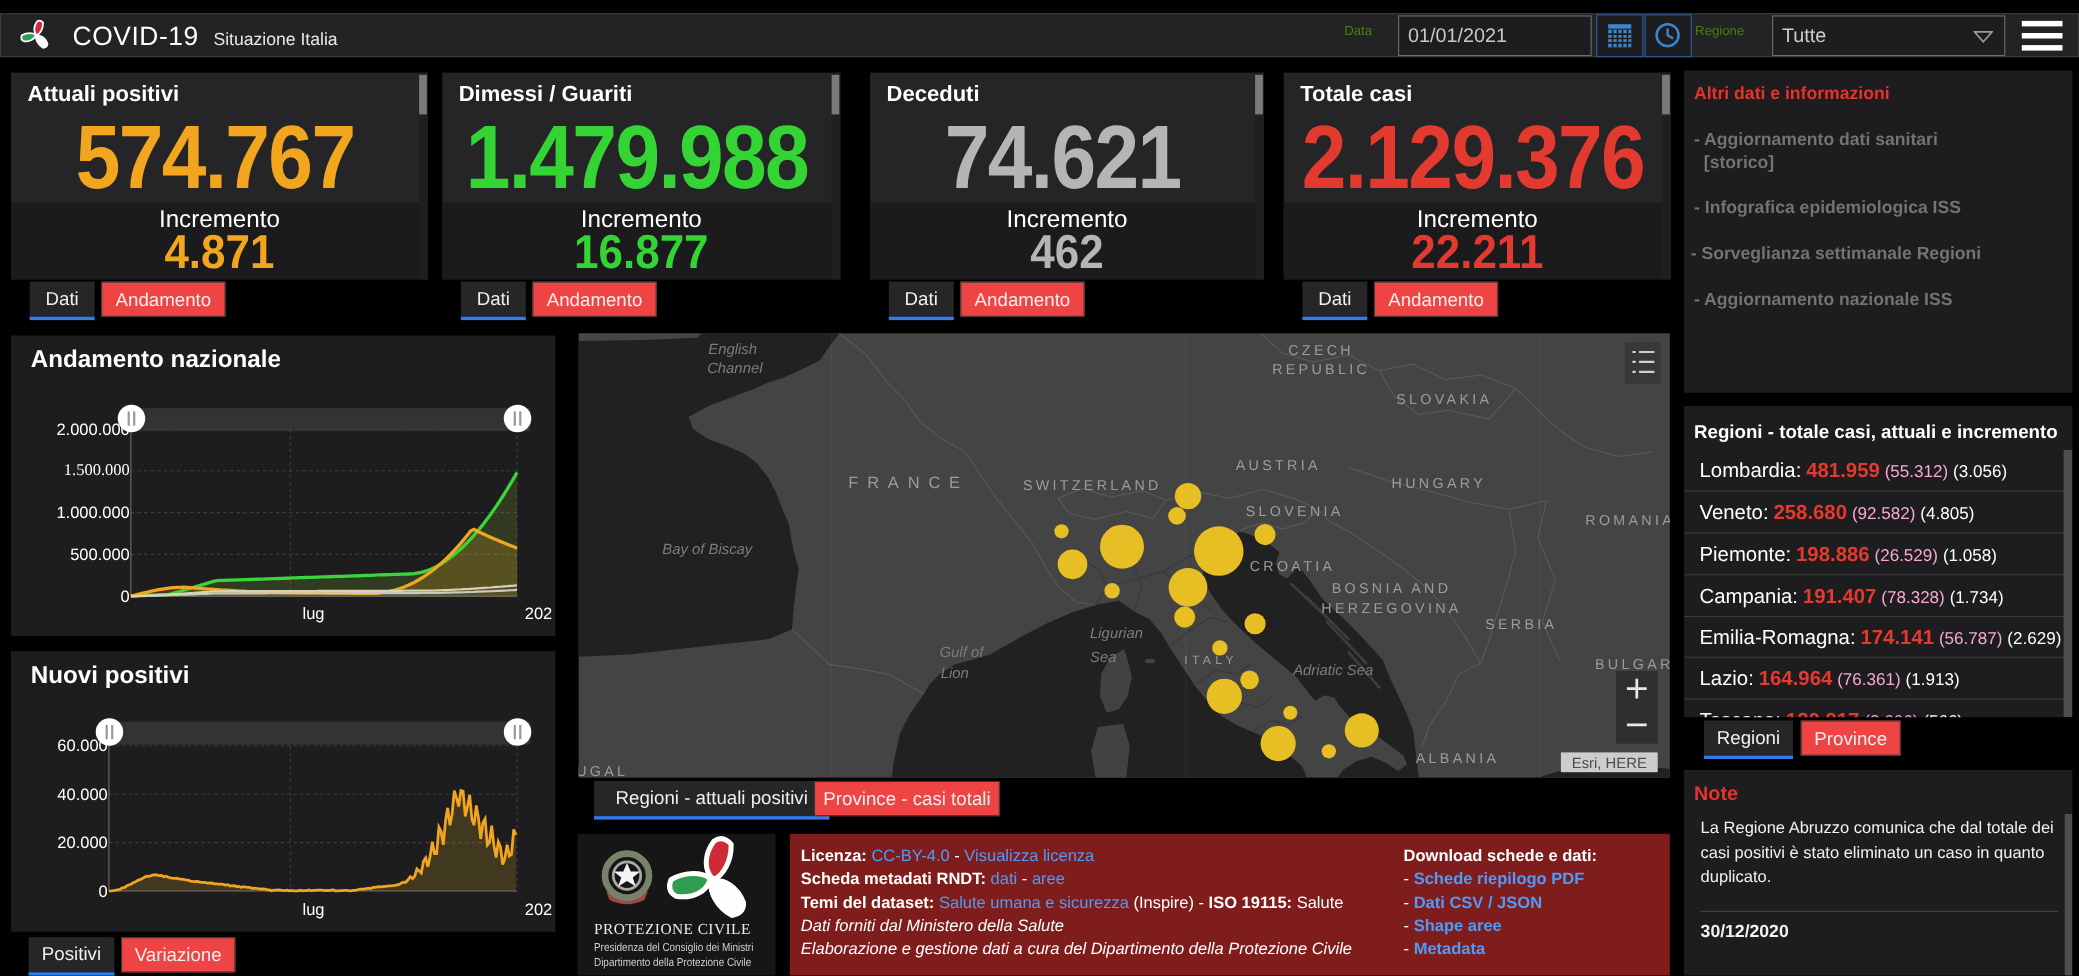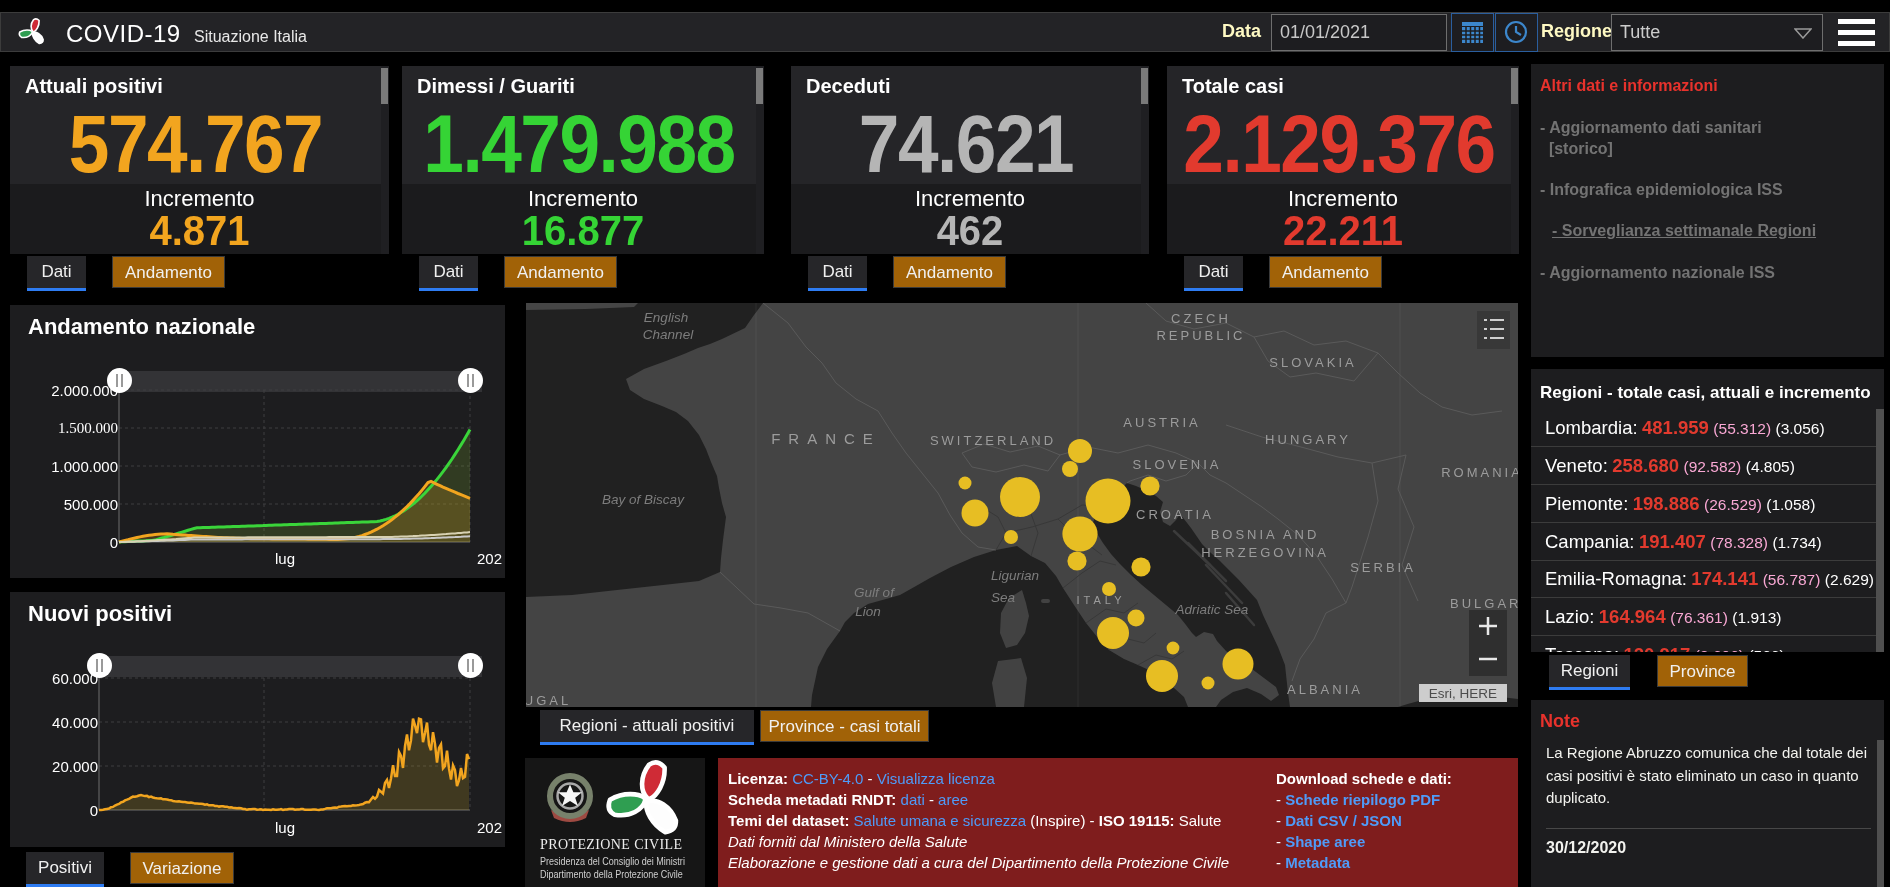--- a/index.html
+++ b/index.html
@@ -5,36 +5,36 @@
 html,body{margin:0;padding:0;background:#000;width:1890px;height:887px;overflow:hidden;
 font-family:"Liberation Sans",sans-serif;}
 *{box-sizing:border-box;}
 .abs{position:absolute;}
 #stage{position:relative;width:1890px;height:887px;background:#000;}
 
 #hdr{left:0;top:12px;width:1890px;height:40px;background:#232326;border:1px solid #3c3c3c;}
 .hlogo{left:18px;top:16px;width:31px;height:31px;}
 .htitle{left:66px;top:20px;font-size:24px;color:#fff;letter-spacing:.5px;}
 .hsub{left:194px;top:28px;font-size:16px;color:#e8e8e8;}
-.hlabel{font-weight:bold;color:#fef9c3;font-size:18px;top:21px;}
+.hlabel{font-weight:normal;color:#4d7c0f;font-size:12px;top:21px;}
 .inbox{top:14px;height:37px;border:1px solid #6e6e6e;background:#1d1d20;color:#c8c8c8;
 font-size:18px;line-height:35px;padding-left:8px;}
 .iconbtn{top:13px;width:43px;height:39px;border:1px solid #2a5e9e;background:#1d1d20;}
 
 .card{top:66px;height:188px;background:#252528;}
 .card .ttl{position:absolute;left:15px;top:9px;font-size:20px;font-weight:bold;color:#fff;}
 .card .big{position:absolute;left:0;right:8px;text-align:center;font-size:73px;font-weight:bold;line-height:73px;letter-spacing:-1.5px;transform:scaleY(1.12);}
 .card .low{position:absolute;left:0;right:0;top:118px;height:70px;background:#1b1b1d;text-align:center;}
 .card .inc{font-size:22px;color:#fff;margin-top:2px;}
 .card .incv{font-size:40px;font-weight:bold;line-height:37px;transform:scaleY(1.08);}
 .sbtrack{position:absolute;right:0px;top:0px;width:8px;height:100%;background:#1f1f22;}
 .sbthumb{position:absolute;right:1px;top:2px;width:7px;height:36px;background:#7a7a7a;}
 .tab{position:absolute;top:0;height:32px;font-size:17px;color:#f0f0f0;text-align:center;line-height:32px;}
 .tabon{background:#262629;border-bottom:3px solid #2e7cf2;height:35px;}
-.taboff{background:#a16207;border:1px solid #3a3a3a;margin-left:20px;}
+.taboff{background:#ef4444;border:1px solid #3a3a3a;}
 
 .panel{background:#1d1d1f;}
 .pttl{position:absolute;left:18px;font-size:22px;font-weight:bold;color:#fff;}
 .axlbl{position:absolute;font-size:15px;color:#fff;text-align:right;width:100px;}
 .xlbl{position:absolute;font-size:15px;color:#fff;}
 .strack{position:absolute;height:21px;background:#333336;}
 .shandle{position:absolute;width:25px;height:25px;border-radius:50%;background:#fff;}
 .shandle:before{content:"";position:absolute;left:9px;top:6px;width:2px;height:13px;background:#9a9a9a;}
 .shandle:after{content:"";position:absolute;left:14px;top:6px;width:2px;height:13px;background:#9a9a9a;}
 
@@ -397,21 +397,21 @@
     <div class="frow" style="left:558px;top:33px;">- <span class="lnk b">Schede riepilogo PDF</span></div>
     <div class="frow" style="left:558px;top:54px;">- <span class="lnk b">Dati CSV / JSON</span></div>
     <div class="frow" style="left:558px;top:75px;">- <span class="lnk b">Shape aree</span></div>
     <div class="frow" style="left:558px;top:96px;">- <span class="lnk b">Metadata</span></div>
   </div>
 
   <div class="abs panel" style="left:1531px;top:64px;width:353px;height:293px;" id="pA">
     <div class="abs redttl" style="left:9px;top:13px;font-size:16px;">Altri dati e informazioni</div>
     <div class="abs rlink" style="left:9px;top:53px;line-height:21px;">- Aggiornamento dati sanitari<br>&nbsp;&nbsp;[storico]</div>
     <div class="abs rlink" style="left:9px;top:117px;">- Infografica epidemiologica ISS</div>
-    <div class="abs rlink" style="left:21px;top:158px;text-decoration:underline;">- Sorveglianza settimanale Regioni</div>
+    <div class="abs rlink" style="left:6px;top:158px;">- Sorveglianza settimanale Regioni</div>
     <div class="abs rlink" style="left:9px;top:200px;">- Aggiornamento nazionale ISS</div>
   </div>
   <div class="abs panel" style="left:1531px;top:369px;width:353px;height:283px;overflow:hidden;" id="pB">
     <div class="abs" style="left:9px;top:14px;font-size:17px;font-weight:bold;color:#fff;white-space:nowrap;">Regioni - totale casi, attuali e incremento</div>
     <div class="rrow" style="top:40px;"><span class="rn">Lombardia</span><span class="rc">:</span> <span class="rv">481.959</span> <span class="rp">(55.312)</span> <span class="rw">(3.056)</span></div>
     <div class="rrow" style="top:78px;"><span class="rn">Veneto</span><span class="rc">:</span> <span class="rv">258.680</span> <span class="rp">(92.582)</span> <span class="rw">(4.805)</span></div>
     <div class="rrow" style="top:116px;"><span class="rn">Piemonte</span><span class="rc">:</span> <span class="rv">198.886</span> <span class="rp">(26.529)</span> <span class="rw">(1.058)</span></div>
     <div class="rrow" style="top:154px;"><span class="rn">Campania</span><span class="rc">:</span> <span class="rv">191.407</span> <span class="rp">(78.328)</span> <span class="rw">(1.734)</span></div>
     <div class="rrow" style="top:191px;"><span class="rn">Emilia-Romagna</span><span class="rc">:</span> <span class="rv">174.141</span> <span class="rp">(56.787)</span> <span class="rw">(2.629)</span></div>
     <div class="rrow" style="top:229px;"><span class="rn">Lazio</span><span class="rc">:</span> <span class="rv">164.964</span> <span class="rp">(76.361)</span> <span class="rw">(1.913)</span></div>

